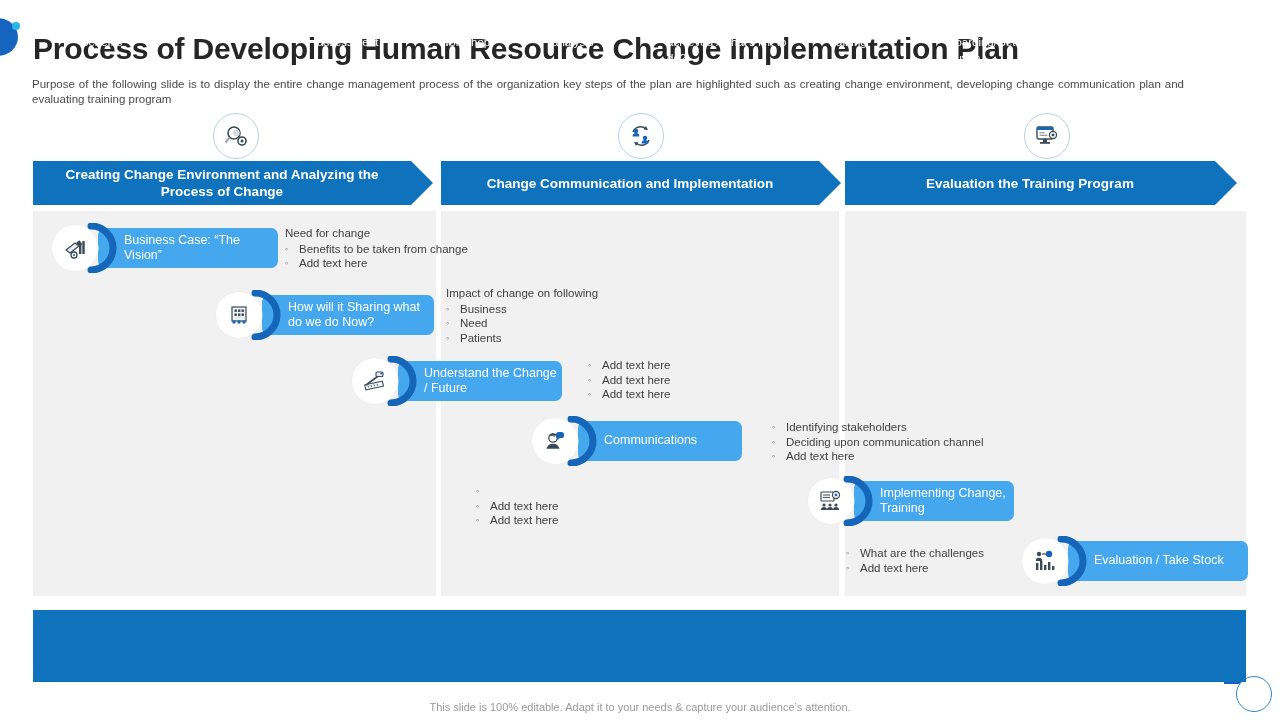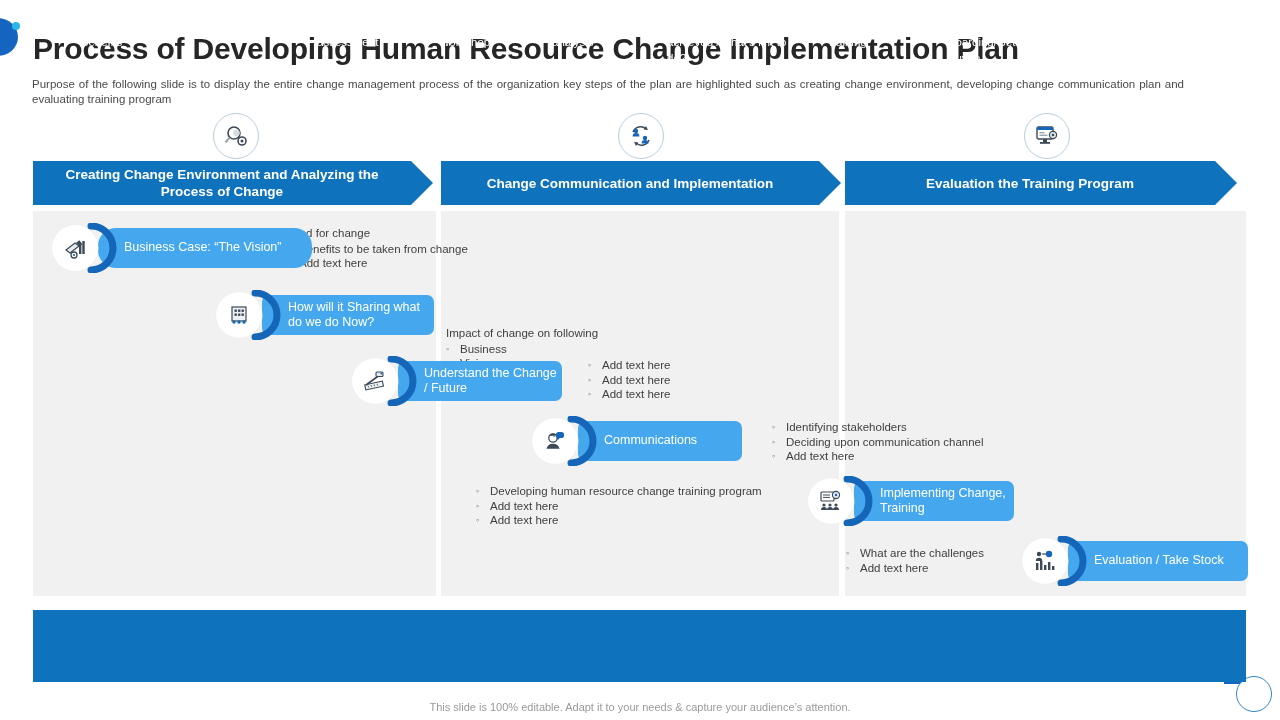--- a/index.html
+++ b/index.html
@@ -143,21 +143,21 @@
 <div class="banner-tip" style="left:819px;top:161px;"></div>
 
 <div class="banner" style="left:845px;top:161px;width:370px;">Evaluation the Training Program</div>
 <div class="banner-tip" style="left:1215px;top:161px;"></div>
 
 <div class="panel" style="left:33px;top:211px;width:403px;height:385px;"></div>
 <div class="panel" style="left:441px;top:211px;width:398px;height:385px;"></div>
 <div class="panel" style="left:845px;top:211px;width:401px;height:385px;"></div>
 
 <div class="pill" style="left:52px;top:228px;">
-  <div class="pill-body" style="width:214px;border-radius:18px;">Business Case: “The  Vision”</div>
+  <div class="pill-body" style="width:180px;">Business Case: “The  Vision”</div>
   <svg class="pill-arc" viewBox="0 0 50 50">
     <path d="M13 3 A 22 22 0 0 1 13 47" fill="none" stroke="#1565b8" stroke-width="7" stroke-linecap="round"></path>
   </svg>
   <div class="pill-circle">
     <svg width="28" height="28" viewBox="0 0 28 28" aria-hidden="true">
       <path d="M5 16 L14 9 L18 12 L9 19 Z" fill="#e9edf0" stroke="#3c4a57" stroke-width="1.2"></path>
       <rect x="16" y="7" width="4" height="5" transform="rotate(-38 18 9)" fill="#3c4a57"></rect>
       <rect x="18" y="10" width="2.4" height="10" fill="#3c4a57"></rect>
       <rect x="21.3" y="7" width="2.4" height="13" fill="#3c4a57"></rect>
       <circle cx="13" cy="21" r="3" fill="none" stroke="#3c4a57" stroke-width="1.3"></circle>
@@ -190,29 +190,29 @@
       <rect x="16.5" y="8.5" width="2.4" height="2.4" fill="#3c4a57"></rect>
       <rect x="9.5" y="12.5" width="2.4" height="2.4" fill="#3c4a57"></rect>
       <rect x="13" y="12.5" width="2.4" height="2.4" fill="#3c4a57"></rect>
       <rect x="16.5" y="12.5" width="2.4" height="2.4" fill="#3c4a57"></rect>
       <circle cx="9" cy="21" r="1.7" fill="#1565b8"></circle>
       <circle cx="14" cy="21" r="1.7" fill="#1565b8"></circle>
       <circle cx="19" cy="21" r="1.7" fill="#1565b8"></circle>
     </svg>
   </div>
 </div>
-<div class="txt-block" style="left:446px;top:286px;width:240px;margin-top:40px;">
+<div class="txt-block" style="left:446px;top:286px;width:240px;">
   <div class="txt-head">Impact of change on following</div>
   <div class="bullet-row">
       <span class="bullet-mark">◦</span>
       <span>Business</span>
     </div>
   <div class="bullet-row">
       <span class="bullet-mark">◦</span>
-      <span>Vision</span>
+      <span>Need</span>
     </div>
   <div class="bullet-row">
       <span class="bullet-mark">◦</span>
       <span>Patients</span>
     </div>
 </div>
 
 <div class="pill" style="left:352px;top:361px;">
   <div class="pill-body" style="width:164px;">Understand the Change  / Future</div>
   <svg class="pill-arc" viewBox="0 0 50 50">
@@ -292,21 +292,20 @@
       <circle cx="7" cy="18" r="1.6" fill="#3c4a57"></circle>
       <circle cx="13" cy="18" r="1.6" fill="#3c4a57"></circle>
       <circle cx="19" cy="18" r="1.6" fill="#3c4a57"></circle>
       <path d="M4 23 a3 3 0 0 1 6 0 z M10 23 a3 3 0 0 1 6 0 z M16 23 a3 3 0 0 1 6 0 z" fill="#3c4a57"></path>
     </svg>
   </div>
 </div>
 <div class="txt-block" style="left:476px;top:484px;width:330px;">
   <div class="bullet-row">
       <span class="bullet-mark">◦</span>
-      <span>Developing  human resource change training program</span>
     </div>
   <div class="bullet-row">
       <span class="bullet-mark">◦</span>
       <span> Add text here</span>
     </div>
   <div class="bullet-row">
       <span class="bullet-mark">◦</span>
       <span>Add text here</span>
     </div>
 </div>

